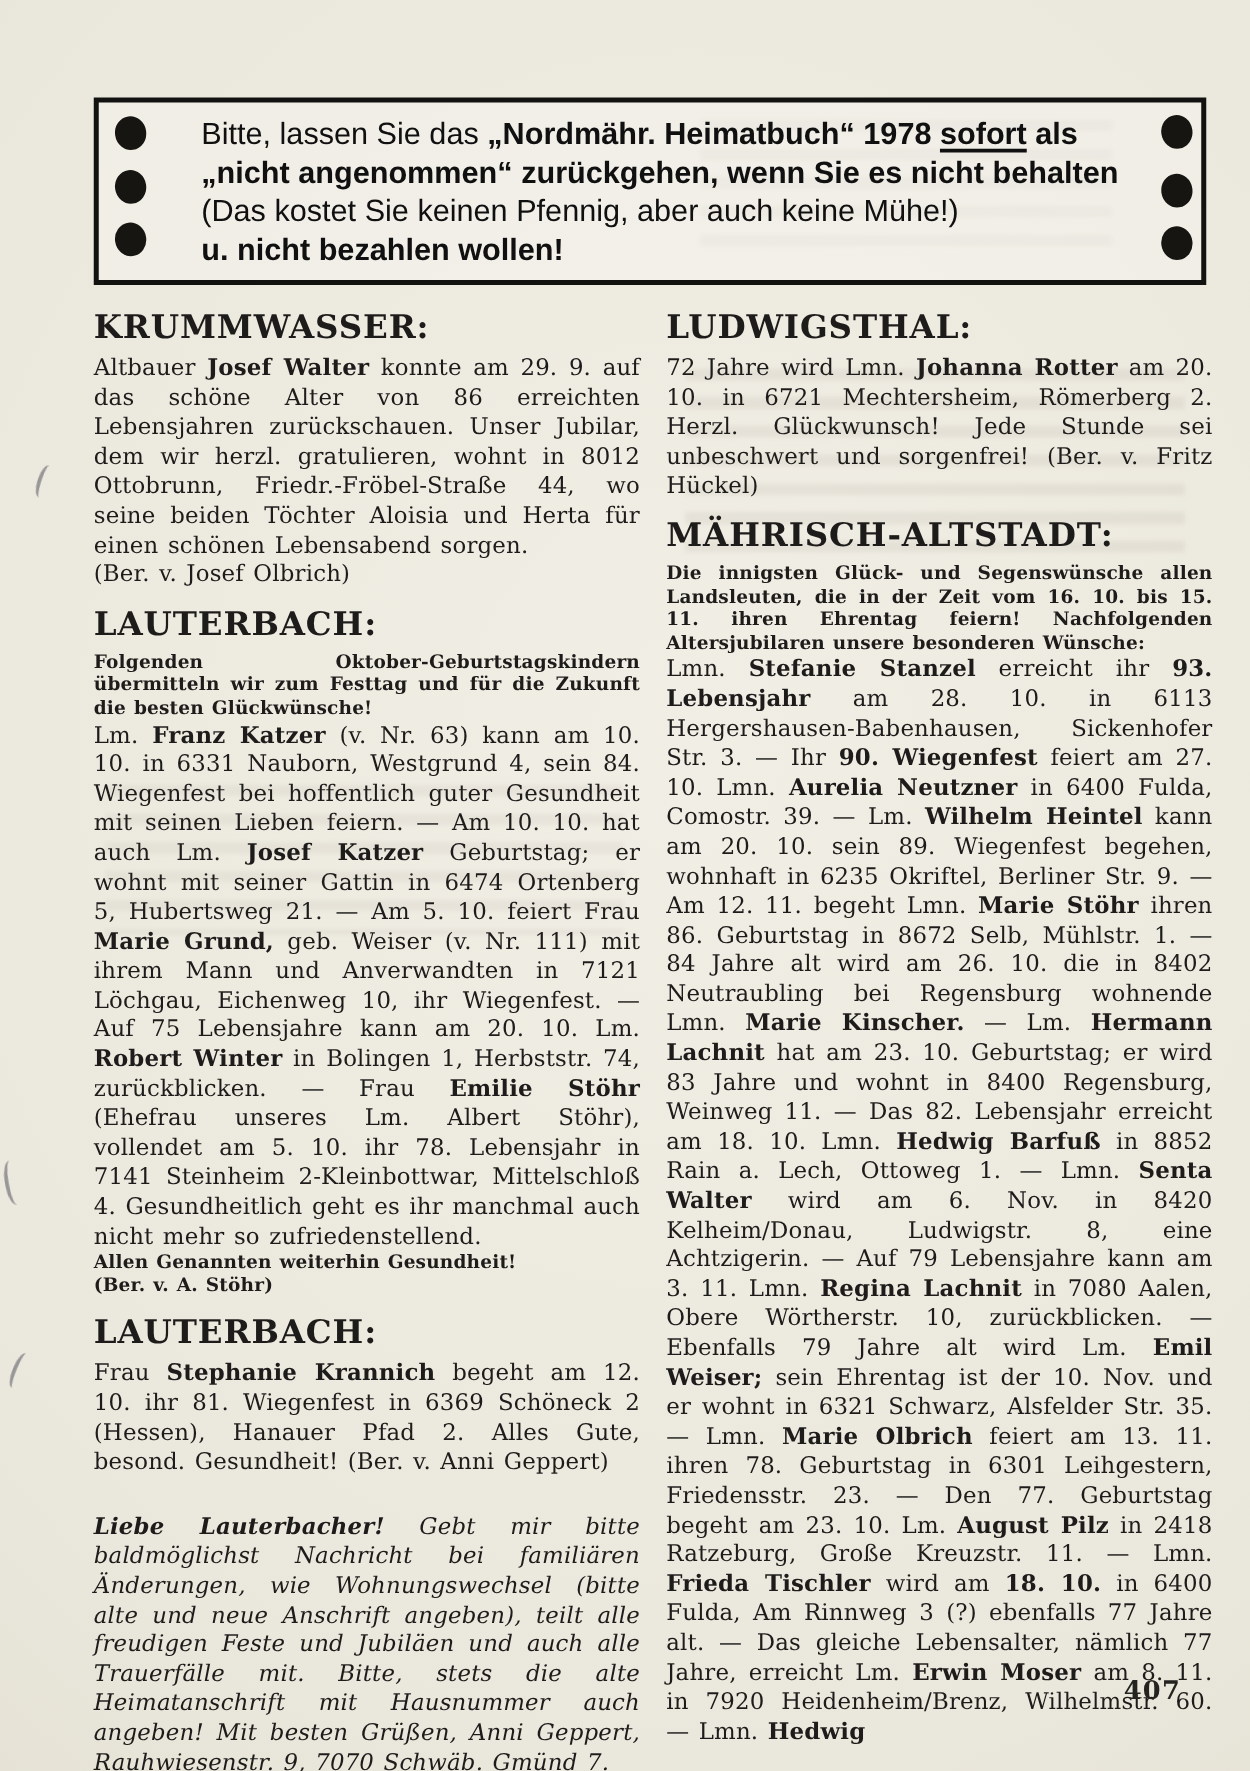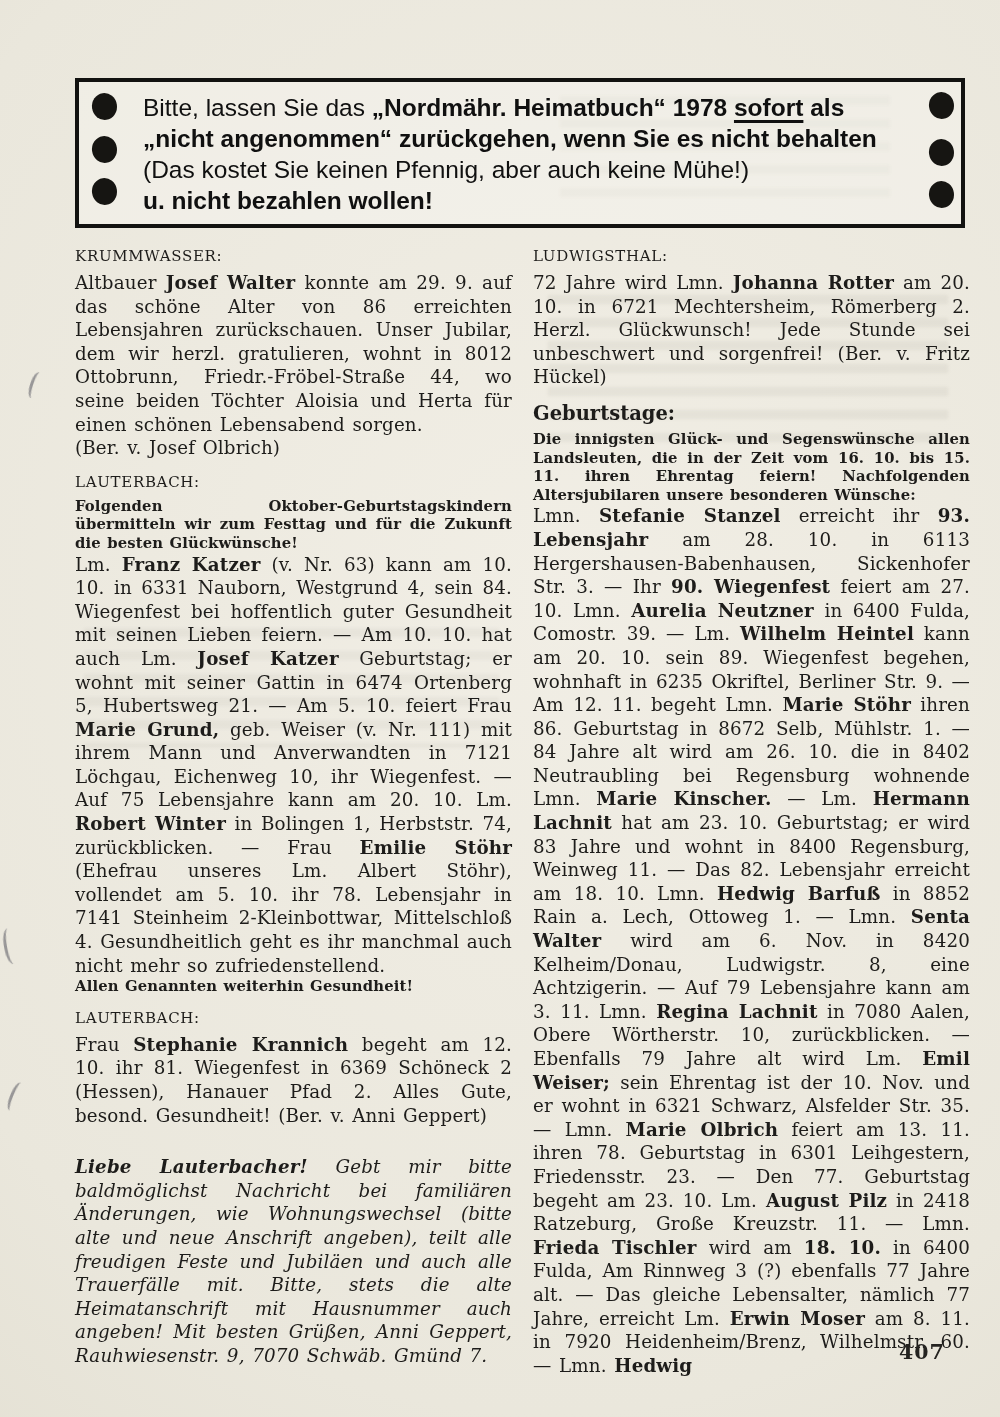--- a/index.html
+++ b/index.html
@@ -6,39 +6,39 @@
   .page{
     position:relative;width:1000px;height:1417px;overflow:hidden;
     background:radial-gradient(130% 105% at 55% 42%, #f1eee5 0%, #eae7dc 55%, #dcd8c9 100%);
     font-family:"DejaVu Serif","Liberation Serif",serif;
     color:#1d1c1a;
   }
   
   .notice{
     position:absolute;left:75px;top:78px;width:890px;height:150px;
     border:4px solid #121210;box-sizing:border-box;
-    padding:10px 66px 0 64px;
+    padding:10px 66px 0 82px;
     font-family:"Liberation Sans","DejaVu Sans",sans-serif;
     font-size:24.5px;line-height:31px;color:#101010;
     background:rgba(255,255,255,0.25);
   }
   .notice .ln{white-space:nowrap;}
   .notice b{font-weight:bold;}
   .u{text-decoration:underline;text-decoration-thickness:3px;text-underline-offset:4px;}
   .dot{position:absolute;width:25px;height:27px;border-radius:50%;background:#161512;transform:rotate(-8deg);}
   .d1{left:92px;top:93px;} .d2{left:92px;top:136px;} .d3{left:92px;top:178px;}
   .d4{left:929px;top:92px;}.d5{left:929px;top:139px;}.d6{left:929px;top:181px;}
   
   .col{position:absolute;top:247px;width:437px;}
   .col-left{left:75px;}
   .col-right{left:533px;}
   section{margin:0 0 13px 0;}
   section.gap{margin-top:28px;font-style:italic;}
   .heading{
-    font-size:15px;font-weight:normal;letter-spacing:0.7px;
+    font-size:26px;font-weight:bold;letter-spacing:0.7px;
     margin:0 0 6px 0;
   }
   .subheading{font-size:19.5px;font-weight:bold;margin:1px 0 5px 0;}
   p.para{
     margin:0;text-align:justify;hyphens:none;
     font-size:18.3px;line-height:23.6px;word-spacing:1.6px;letter-spacing:0.15px;
   }
   p.para b{font-weight:bold;}
   p.fine{font-size:14.8px;line-height:18.6px;font-weight:bold;word-spacing:1px;}
   p.right{text-align:left;}
@@ -84,36 +84,37 @@
       <section>
         <h2 class="heading">KRUMMWASSER:</h2>
         <p class="para"><span>Altbauer </span><b>Josef Walter</b><span> konnte am 29. 9. auf das schöne Alter von 86 erreichten Lebensjahren zurückschauen. Unser Jubilar, dem wir herzl. gratulieren, wohnt in 8012 Ottobrunn, Friedr.-Fröbel-Straße 44, wo seine beiden Töchter Aloisia und Herta für einen schönen Lebensabend sorgen.</span></p>
         <p class="para right"><span>(Ber. v. Josef Olbrich)</span></p>
       </section>
       <section>
         <h2 class="heading">LAUTERBACH:</h2>
         <p class="para fine"><span>Folgenden Oktober-Geburtstagskindern übermitteln wir zum Festtag und für die Zukunft die besten Glückwünsche!</span></p>
         <p class="para"><span>Lm. </span><b>Franz Katzer</b><span> (v. Nr. 63) kann am 10. 10. in 6331 Nauborn, Westgrund 4, sein 84. Wiegenfest bei hoffentlich guter Gesundheit mit seinen Lieben feiern. — Am 10. 10. hat auch Lm. </span><b>Josef Katzer</b><span> Geburtstag; er wohnt mit seiner Gattin in 6474 Ortenberg 5, Hubertsweg 21. — Am 5. 10. feiert Frau </span><b>Marie Grund,</b><span> geb. Weiser (v. Nr. 111) mit ihrem Mann und Anverwandten in 7121 Löchgau, Eichenweg 10, ihr Wiegenfest. — Auf 75 Lebensjahre kann am 20. 10. Lm. </span><b>Robert Winter</b><span> in Bolingen 1, Herbststr. 74, zurückblicken. — Frau </span><b>Emilie Stöhr</b><span> (Ehefrau unseres Lm. Albert Stöhr), vollendet am 5. 10. ihr 78. Lebensjahr in 7141 Steinheim 2-Kleinbottwar, Mittelschloß 4. Gesundheitlich geht es ihr manchmal auch nicht mehr so zufriedenstellend.</span></p>
         <p class="para fine"><span>Allen Genannten weiterhin Gesundheit!</span></p>
+        <p class="para fine right"><span>(Ber. v. A. Stöhr)</span></p>
       </section>
       <section>
         <h2 class="heading">LAUTERBACH:</h2>
         <p class="para"><span>Frau </span><b>Stephanie Krannich</b><span> begeht am 12. 10. ihr 81. Wiegenfest in 6369 Schöneck 2 (Hessen), Hanauer Pfad 2. Alles Gute, besond. Gesundheit! (Ber. v. Anni Geppert)</span></p>
       </section>
       <section class="gap">
         <p class="para"><b>Liebe Lauterbacher!</b><span> Gebt mir bitte baldmöglichst Nachricht bei familiären Änderungen, wie Wohnungswechsel (bitte alte und neue Anschrift angeben), teilt alle freudigen Feste und Jubiläen und auch alle Trauerfälle mit. Bitte, stets die alte Heimatanschrift mit Hausnummer auch angeben! Mit besten Grüßen, Anni Geppert, Rauhwiesenstr. 9, 7070 Schwäb. Gmünd 7.</span></p>
       </section>
     </div>
   <div class="col col-right">
       <section>
         <h2 class="heading">LUDWIGSTHAL:</h2>
         <p class="para"><span>72 Jahre wird Lmn. </span><b>Johanna Rotter</b><span> am 20. 10. in 6721 Mechtersheim, Römerberg 2. Herzl. Glückwunsch! Jede Stunde sei unbeschwert und sorgenfrei! (Ber. v. Fritz Hückel)</span></p>
       </section>
       <section>
-        <h3 class="subheading">Geburtstage:</h3>
+        <h2 class="heading">MÄHRISCH-ALTSTADT:</h2>
         <p class="para fine"><span>Die innigsten Glück- und Segenswünsche allen Landsleuten, die in der Zeit vom 16. 10. bis 15. 11. ihren Ehrentag feiern! Nachfolgenden Altersjubilaren unsere besonderen Wünsche:</span></p>
         <p class="para"><span>Lmn. </span><b>Stefanie Stanzel</b><span> erreicht ihr </span><b>93. Lebensjahr</b><span> am 28. 10. in 6113 Hergershausen-Babenhausen, Sickenhofer Str. 3. — Ihr </span><b>90. Wiegenfest</b><span> feiert am 27. 10. Lmn. </span><b>Aurelia Neutzner</b><span> in 6400 Fulda, Comostr. 39. — Lm. </span><b>Wilhelm Heintel</b><span> kann am 20. 10. sein 89. Wiegenfest begehen, wohnhaft in 6235 Okriftel, Berliner Str. 9. — Am 12. 11. begeht Lmn. </span><b>Marie Stöhr</b><span> ihren 86. Geburtstag in 8672 Selb, Mühlstr. 1. — 84 Jahre alt wird am 26. 10. die in 8402 Neutraubling bei Regensburg wohnende Lmn. </span><b>Marie Kinscher.</b><span> — Lm. </span><b>Hermann Lachnit</b><span> hat am 23. 10. Geburtstag; er wird 83 Jahre und wohnt in 8400 Regensburg, Weinweg 11. — Das 82. Lebensjahr erreicht am 18. 10. Lmn. </span><b>Hedwig Barfuß</b><span> in 8852 Rain a. Lech, Ottoweg 1. — Lmn. </span><b>Senta Walter</b><span> wird am 6. Nov. in 8420 Kelheim/Donau, Ludwigstr. 8, eine Achtzigerin. — Auf 79 Lebensjahre kann am 3. 11. Lmn. </span><b>Regina Lachnit</b><span> in 7080 Aalen, Obere Wörtherstr. 10, zurückblicken. — Ebenfalls 79 Jahre alt wird Lm. </span><b>Emil Weiser;</b><span> sein Ehrentag ist der 10. Nov. und er wohnt in 6321 Schwarz, Alsfelder Str. 35. — Lmn. </span><b>Marie Olbrich</b><span> feiert am 13. 11. ihren 78. Geburtstag in 6301 Leihgestern, Friedensstr. 23. — Den 77. Geburtstag begeht am 23. 10. Lm. </span><b>August Pilz</b><span> in 2418 Ratzeburg, Große Kreuzstr. 11. — Lmn. </span><b>Frieda Tischler</b><span> wird am </span><b>18. 10.</b><span> in 6400 Fulda, Am Rinnweg 3 (?) ebenfalls 77 Jahre alt. — Das gleiche Lebensalter, nämlich 77 Jahre, erreicht Lm. </span><b>Erwin Moser</b><span> am 8. 11. in 7920 Heidenheim/Brenz, Wilhelmstr. 60. — Lmn. </span><b>Hedwig</b></p>
       </section>
     </div>
 
   <div class="pen pen1"></div>
   <div class="pen pen2"></div>
   <div class="pen pen3"></div>
 
   <div class="pagenum">407</div>

